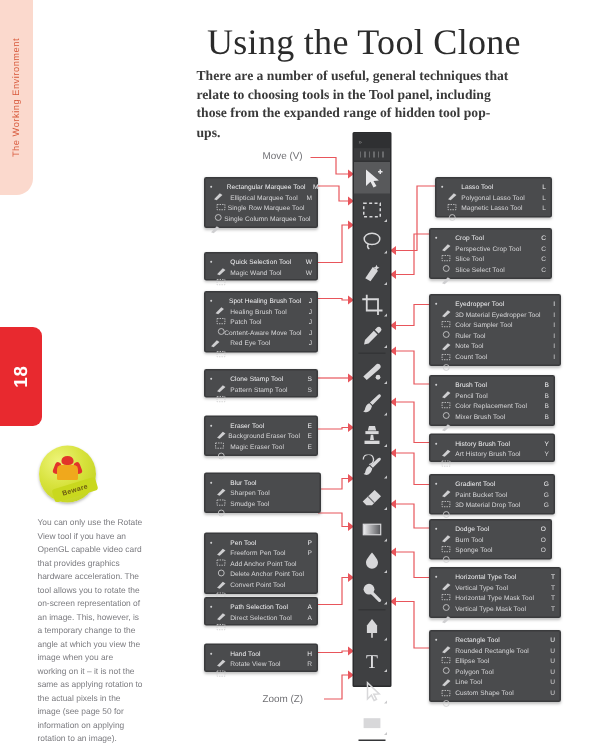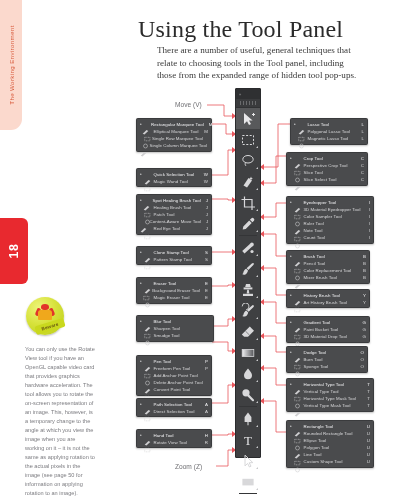--- a/index.html
+++ b/index.html
@@ -74,23 +74,23 @@
     font-size:5.6px; line-height:9.0px; color:#7c7c80;
   }
 
   
   .headline{
     position:absolute; left:138px; top:16px;
     font-family:"Liberation Serif", serif;
     font-size:24px; color:#2b2b2b; letter-spacing:.2px;
   }
   .intro{
-    position:absolute; left:157px; top:44px; width:208px;
+    position:absolute; left:131px; top:44px; width:208px;
     font-family:"Liberation Serif", serif;
-    font-size:9.1px; line-height:12.6px; color:#3a3a3a;
+    font-size:9.1px; line-height:12.6px; color:#3a3a3a;font-weight:bold;
   }
 
   
   .panel{
     position:absolute; left:235px; top:88px; width:26px; height:370px;
     background:#3f4042; border:1px solid #2a2b2d; border-radius:1px;
   }
   .panel-head{
     height:10px; background:#2f3032; position:relative;
   }
@@ -175,21 +175,21 @@
     <div class="body"></div>
       <div class="head"></div>
   </div>
   <div class="ribbon">
     <b>Beware</b>
   </div>
 </div>
 
 <div class="caption">You can only use the Rotate View tool if you have an OpenGL capable video card that provides graphics hardware acceleration. The tool allows you to rotate the on-screen representation of an image. This, however, is a temporary change to the angle at which you view the image when you are working on it – it is not the same as applying rotation to the actual pixels in the image (see page 50 for information on applying rotation to an image).</div>
 
-<div class="headline">Using the Tool Panel</div>
+<div class="headline">Using the Tool Clone</div>
 <div class="intro">There are a number of useful, general techniques that relate to choosing tools in the Tool panel, including those from the expanded range of hidden tool pop-ups.</div>
 
 <div class="callout" style="left:175px; top:101px;">Move (V)</div>
 <div class="callout" style="left:175px; top:463px;">Zoom (Z)</div>
 
 <svg class="leaders">
   <g fill="none" stroke="#e8555b" stroke-width="0.8">
 
     <path d="M207 105 H224 V116 H232"></path>
 

